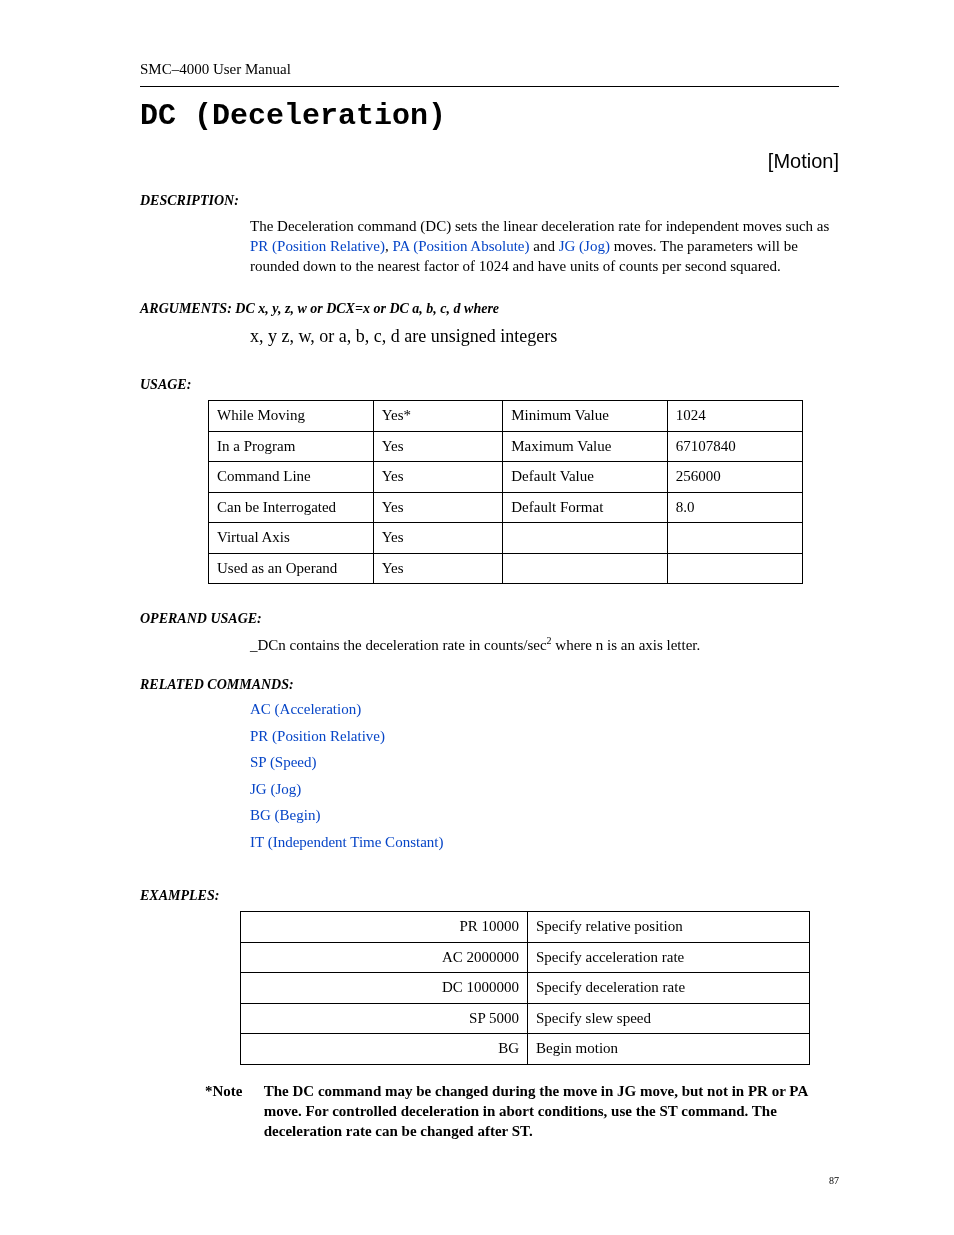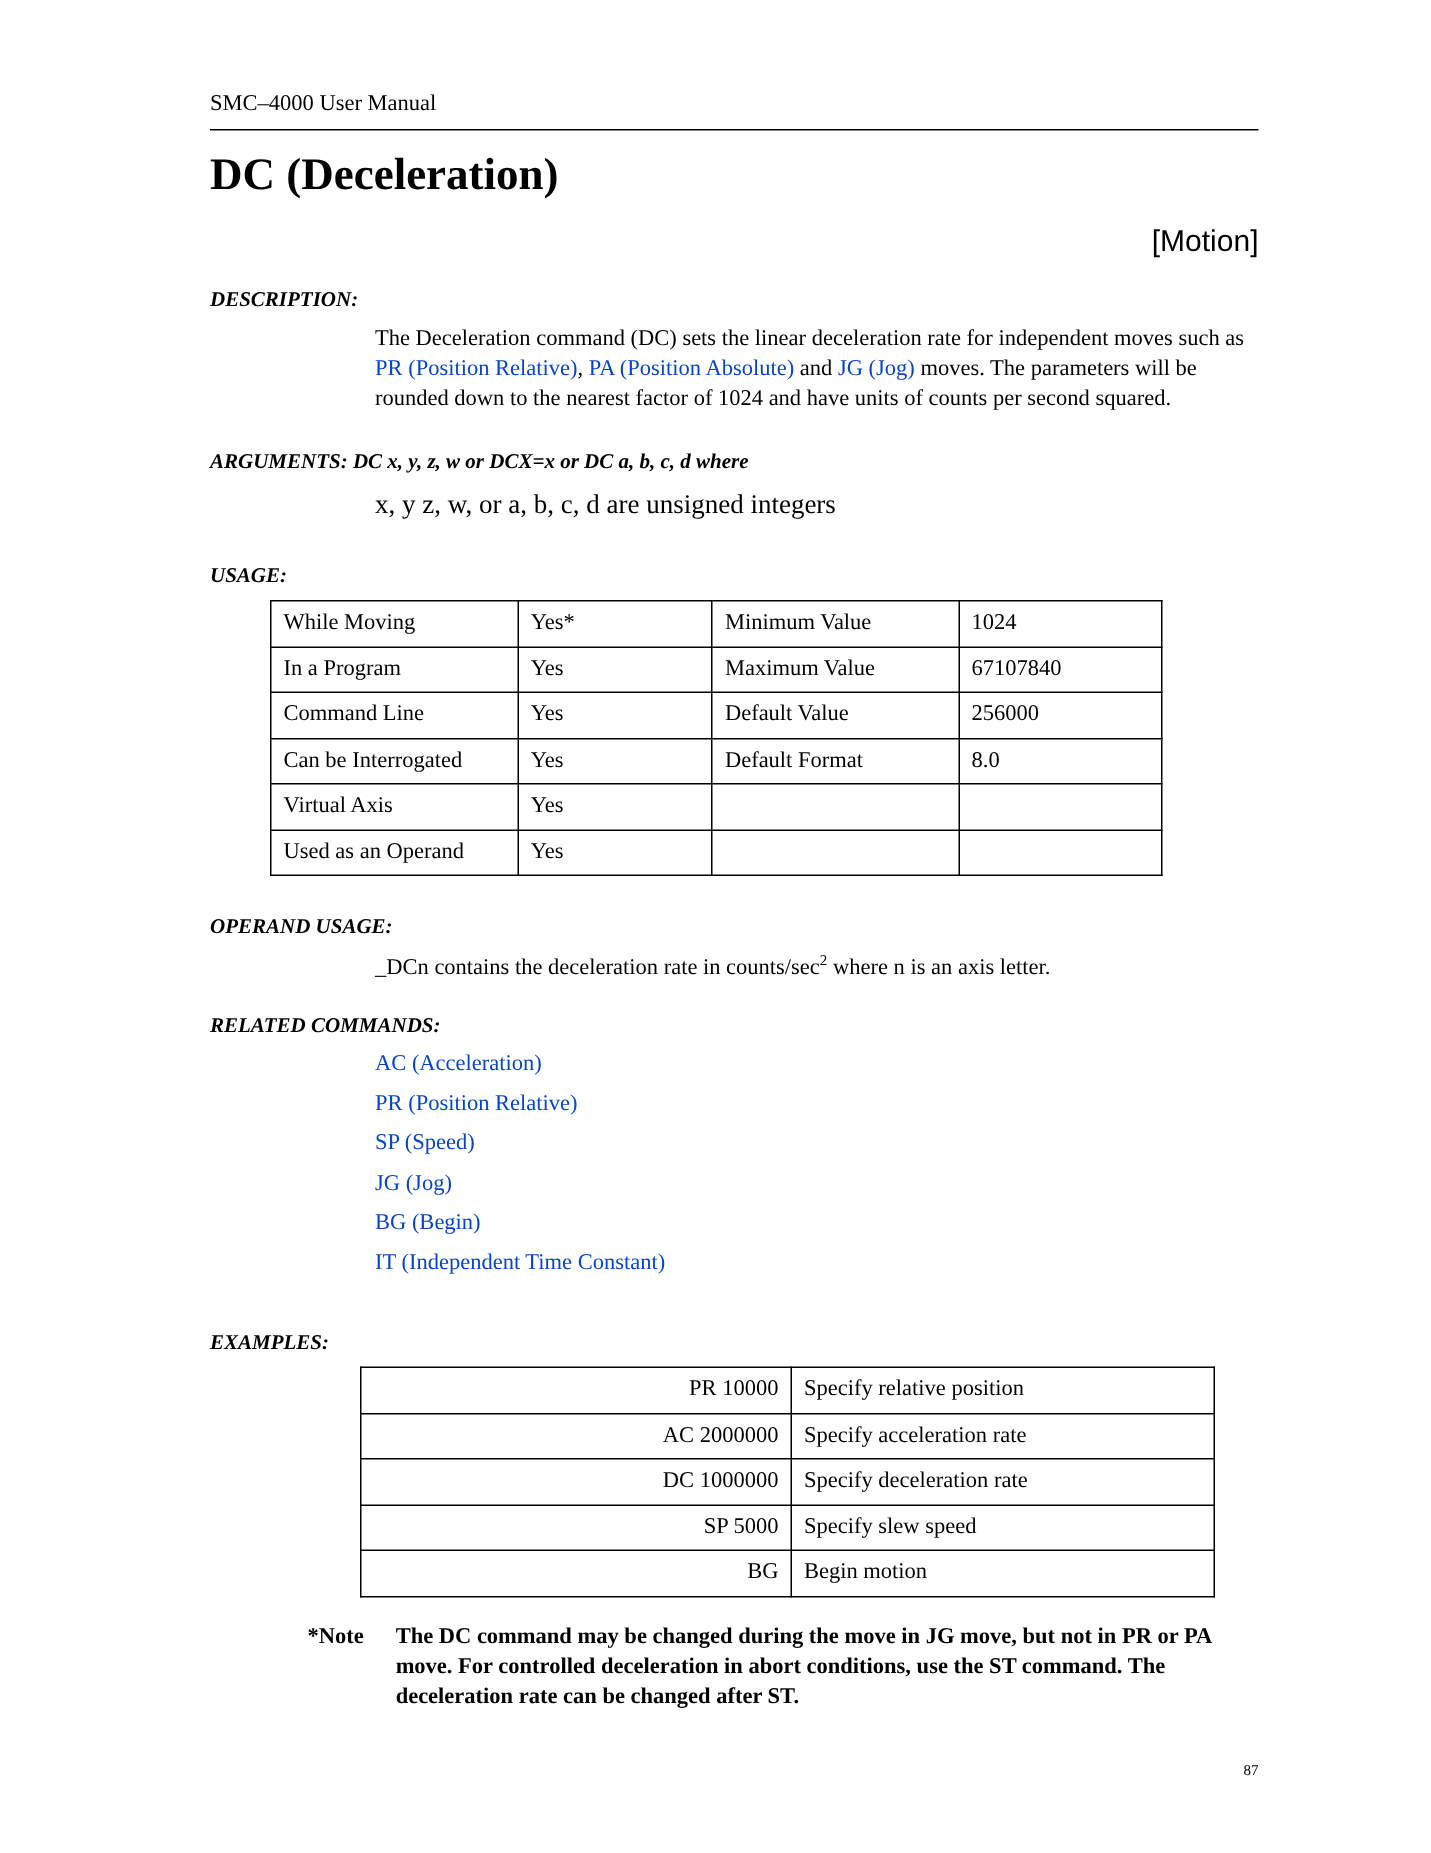--- a/index.html
+++ b/index.html
@@ -20,21 +20,21 @@
   .header-line {
     font-size: 15px;
     margin-bottom: 6px;
   }
   hr.top-rule {
     border: none;
     border-top: 1.2px solid #000;
     margin: 0 0 10px 0;
   }
   h1.title {
-    font-family: Liberation Serif, serif;
+    font-family: Liberation Mono, monospace;
     font-weight: bold;
     font-size: 30px;
     margin: 8px 0 12px 0;
   }
   .category {
     font-family: Arial, Helvetica, sans-serif;
     font-size: 20px;
     text-align: right;
     margin-bottom: 18px;
   }
@@ -59,21 +59,21 @@
     color: #0645c7;
   }
   .args-line {
     font-style: italic;
     font-weight: bold;
     font-size: 14px;
     margin: 24px 0 6px 0;
   }
   table {
     border-collapse: collapse;
-    margin-left: 40px;
+    margin-left: 68px;
     font-size: 15px;
   }
   table.usage-table {
     width: 595px;
     margin-top: 4px;
     margin-bottom: 26px;
   }
   table.usage-table td {
     border: 1px solid #000;
     padding: 5px 8px;

